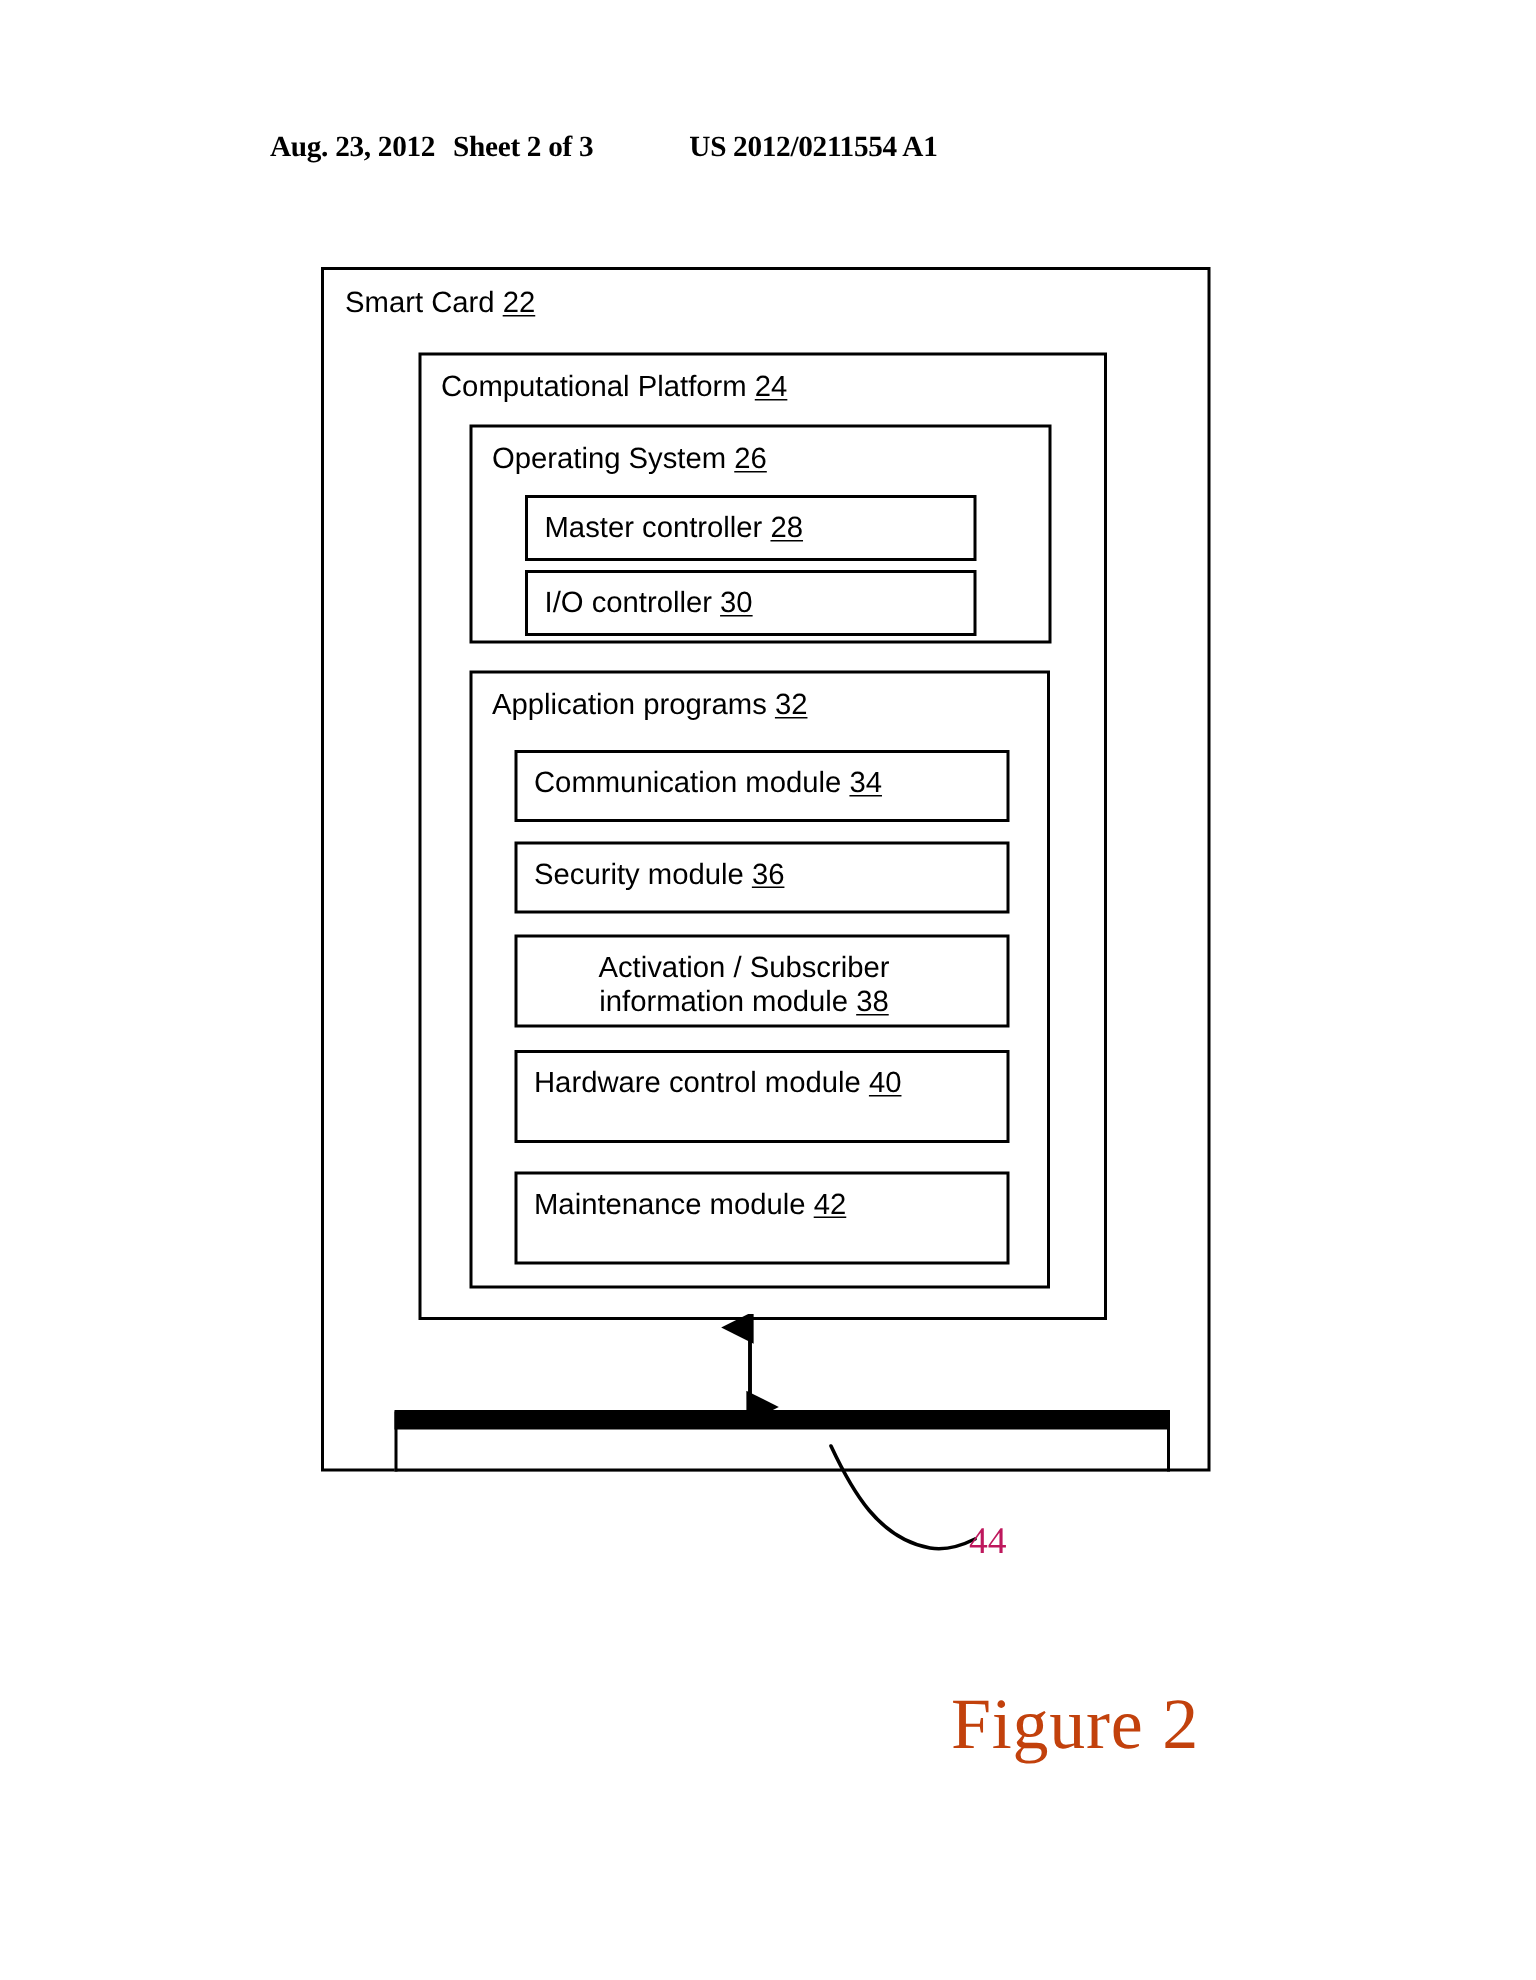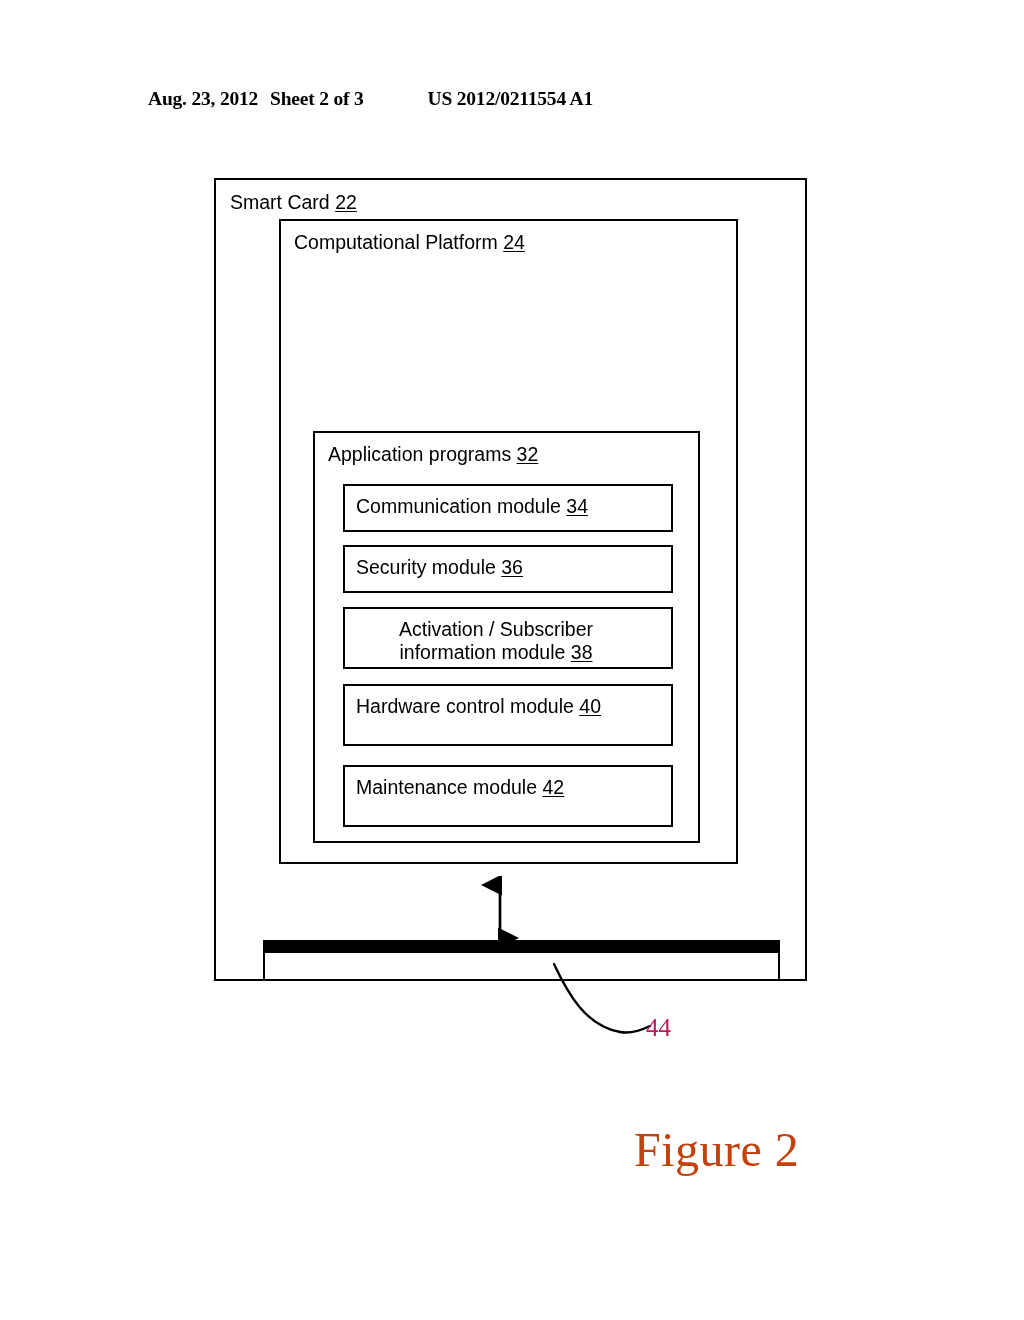--- a/index.html
+++ b/index.html
@@ -26,21 +26,21 @@
     height: 26px;
     font-family: "Liberation Serif", serif;
     font-weight: bold;
     font-size: 19.5px;
     letter-spacing: -0.2px;
     white-space: nowrap;
     display: flex;
     align-items: baseline;
   }
   .hdr-pub   { }
-  .hdr-date  { margin-left: 24px; }
+  .hdr-date  { margin-left: 56px; }
   .hdr-sheet { margin-left: 12px; }
   .hdr-num   { margin-left: 64px; }
 
   
   .figure-area {
     position: absolute;
     left: 0;
     top: 0;
     width: 973px;
     height: 1320px;
@@ -73,21 +73,21 @@
     height: 803px;
   }
   #smart-card > .box-label {
     left: 14px;
     top: 11px;
   }
 
   
   #computational-platform {
     left: 63px;
-    top: 39px;
+    top: 55px;
     width: 459px;
     height: 645px;
   }
   #computational-platform > .box-label {
     left: 13px;
     top: 10px;
   }
 
   
   #operating-system {
@@ -216,20 +216,40 @@
       <span>Smart Card</span>
       <span class="ref">22</span>
     </div>
 
     <div class="box" id="computational-platform">
       <div class="box-label">
         <span>Computational Platform</span>
         <span class="ref">24</span>
       </div>
 
+      <div class="box" id="operating-system">
+        <div class="box-label">
+          <span>Operating System</span>
+          <span class="ref">26</span>
+        </div>
+
+        <div class="leaf" id="master-controller">
+          <div class="leaf-label">
+            <span>Master controller</span>
+            <span class="ref">28</span>
+          </div>
+        </div>
+
+        <div class="leaf" id="io-controller">
+          <div class="leaf-label">
+            <span>I/O controller</span>
+            <span class="ref">30</span>
+          </div>
+        </div>
+      </div>
 
       <div class="box" id="application-programs">
         <div class="box-label">
           <span>Application programs</span>
           <span class="ref">32</span>
         </div>
 
         <div class="leaf" id="communication-module">
           <div class="leaf-label">
             <span>Communication module</span>

